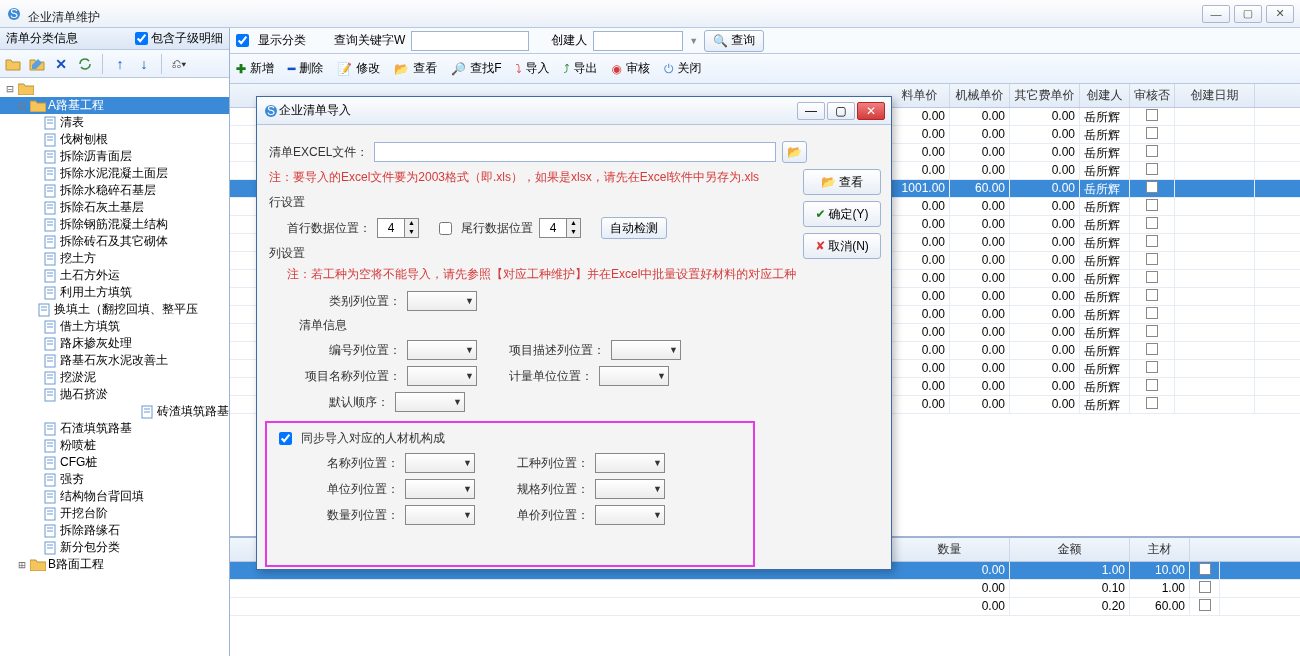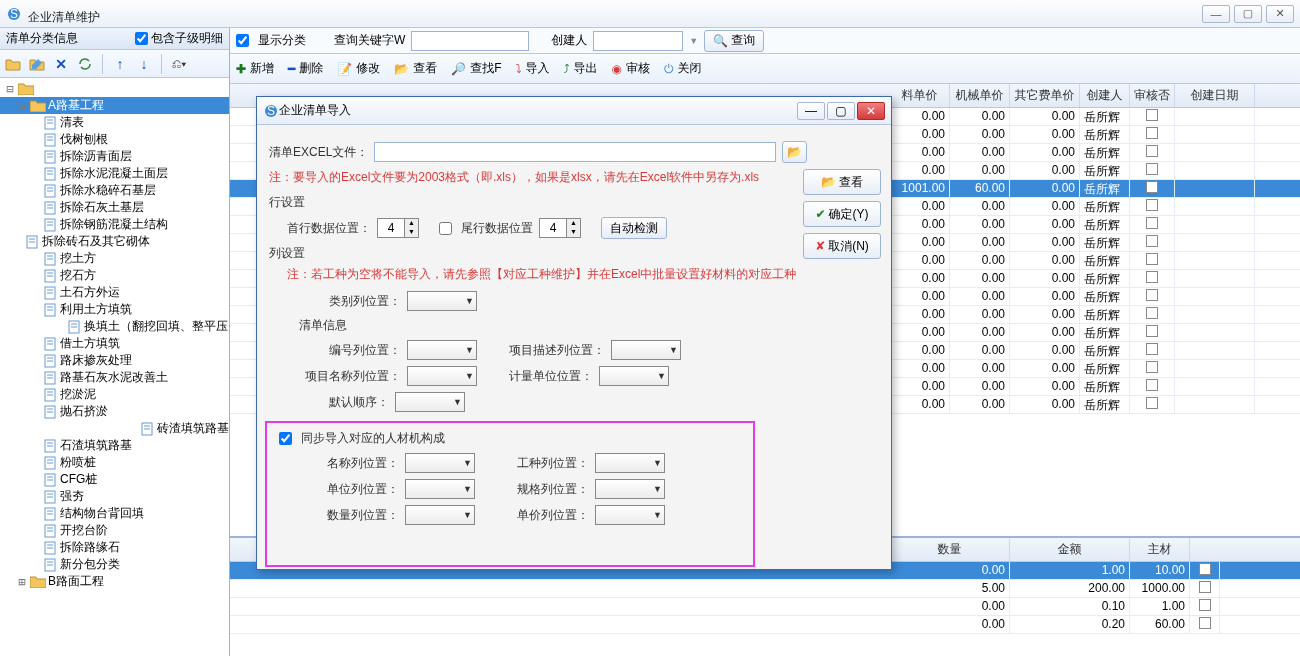--- a/index.html
+++ b/index.html
@@ -194,21 +194,21 @@
           <div class="tree-row" style="padding-left: 42px;">
             <span class="tree-doc">
               <svg width="12" height="14">
                 <rect x="1" y="1" width="10" height="12" fill="#fff" stroke="#6a9ad0"></rect>
                 <line x1="3" y1="4" x2="9" y2="4" stroke="#6a9ad0"></line>
                 <line x1="3" y1="7" x2="9" y2="7" stroke="#6a9ad0"></line>
               </svg>
             </span>
             <span>拆除钢筋混凝土结构</span>
           </div>
-          <div class="tree-row" style="padding-left: 24px;">
+          <div class="tree-row" style="padding-left: 42px;">
             <span class="tree-doc">
               <svg width="12" height="14">
                 <rect x="1" y="1" width="10" height="12" fill="#fff" stroke="#6a9ad0"></rect>
                 <line x1="3" y1="4" x2="9" y2="4" stroke="#6a9ad0"></line>
                 <line x1="3" y1="7" x2="9" y2="7" stroke="#6a9ad0"></line>
               </svg>
             </span>
             <span>拆除砖石及其它砌体</span>
           </div>
           <div class="tree-row" style="padding-left: 42px;">
@@ -222,43 +222,33 @@
             <span>挖土方</span>
           </div>
           <div class="tree-row" style="padding-left: 42px;">
             <span class="tree-doc">
               <svg width="12" height="14">
                 <rect x="1" y="1" width="10" height="12" fill="#fff" stroke="#6a9ad0"></rect>
                 <line x1="3" y1="4" x2="9" y2="4" stroke="#6a9ad0"></line>
                 <line x1="3" y1="7" x2="9" y2="7" stroke="#6a9ad0"></line>
               </svg>
             </span>
-            <span>挖石方</span>
-          </div>
-          <div class="tree-row" style="padding-left: 42px;">
-            <span class="tree-doc">
-              <svg width="12" height="14">
-                <rect x="1" y="1" width="10" height="12" fill="#fff" stroke="#6a9ad0"></rect>
-                <line x1="3" y1="4" x2="9" y2="4" stroke="#6a9ad0"></line>
-                <line x1="3" y1="7" x2="9" y2="7" stroke="#6a9ad0"></line>
-              </svg>
-            </span>
             <span>土石方外运</span>
           </div>
           <div class="tree-row" style="padding-left: 42px;">
             <span class="tree-doc">
               <svg width="12" height="14">
                 <rect x="1" y="1" width="10" height="12" fill="#fff" stroke="#6a9ad0"></rect>
                 <line x1="3" y1="4" x2="9" y2="4" stroke="#6a9ad0"></line>
                 <line x1="3" y1="7" x2="9" y2="7" stroke="#6a9ad0"></line>
               </svg>
             </span>
             <span>利用土方填筑</span>
           </div>
-          <div class="tree-row" style="padding-left: 66px;">
+          <div class="tree-row" style="padding-left: 36px;">
             <span class="tree-doc">
               <svg width="12" height="14">
                 <rect x="1" y="1" width="10" height="12" fill="#fff" stroke="#6a9ad0"></rect>
                 <line x1="3" y1="4" x2="9" y2="4" stroke="#6a9ad0"></line>
                 <line x1="3" y1="7" x2="9" y2="7" stroke="#6a9ad0"></line>
               </svg>
             </span>
             <span>换填土（翻挖回填、整平压</span>
           </div>
           <div class="tree-row" style="padding-left: 42px;">
@@ -622,26 +612,20 @@
       <div class="gridhdr" style="padding-left:660px">
         <div class="gh" style="width:120px">数量</div>
         <div class="gh" style="width:120px">金额</div>
         <div class="gh" style="width:60px">主材</div>
       </div>
       <div id="bgrid-rows">
           <div class="gridrow sel" style="padding-left: 660px;">
             <div class="gc r" style="width:120px">0.00</div>
             <div class="gc r" style="width:120px">1.00</div>
             <div class="gc r" style="width:60px">10.00</div>
-            <div class="gc c" style="width:30px"><span class="chkbox"></span></div>
-          </div>
-          <div class="gridrow" style="padding-left: 660px;">
-            <div class="gc r" style="width:120px">5.00</div>
-            <div class="gc r" style="width:120px">200.00</div>
-            <div class="gc r" style="width:60px">1000.00</div>
             <div class="gc c" style="width:30px"><span class="chkbox"></span></div>
           </div>
           <div class="gridrow" style="padding-left: 660px;">
             <div class="gc r" style="width:120px">0.00</div>
             <div class="gc r" style="width:120px">0.10</div>
             <div class="gc r" style="width:60px">1.00</div>
             <div class="gc c" style="width:30px"><span class="chkbox"></span></div>
           </div>
           <div class="gridrow" style="padding-left: 660px;">
             <div class="gc r" style="width:120px">0.00</div>

